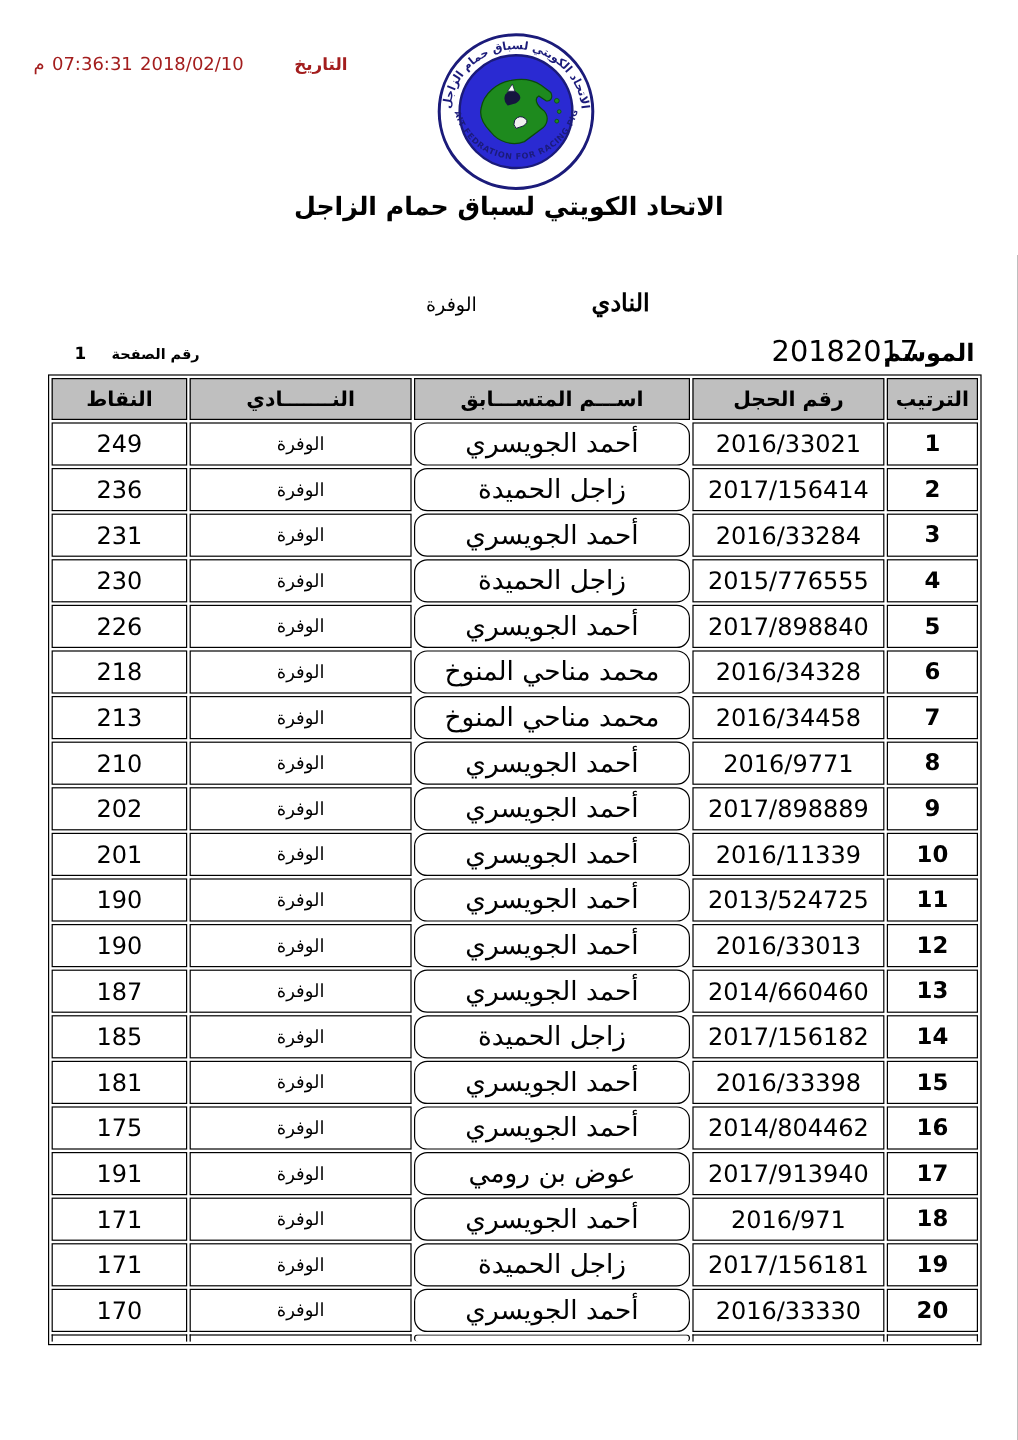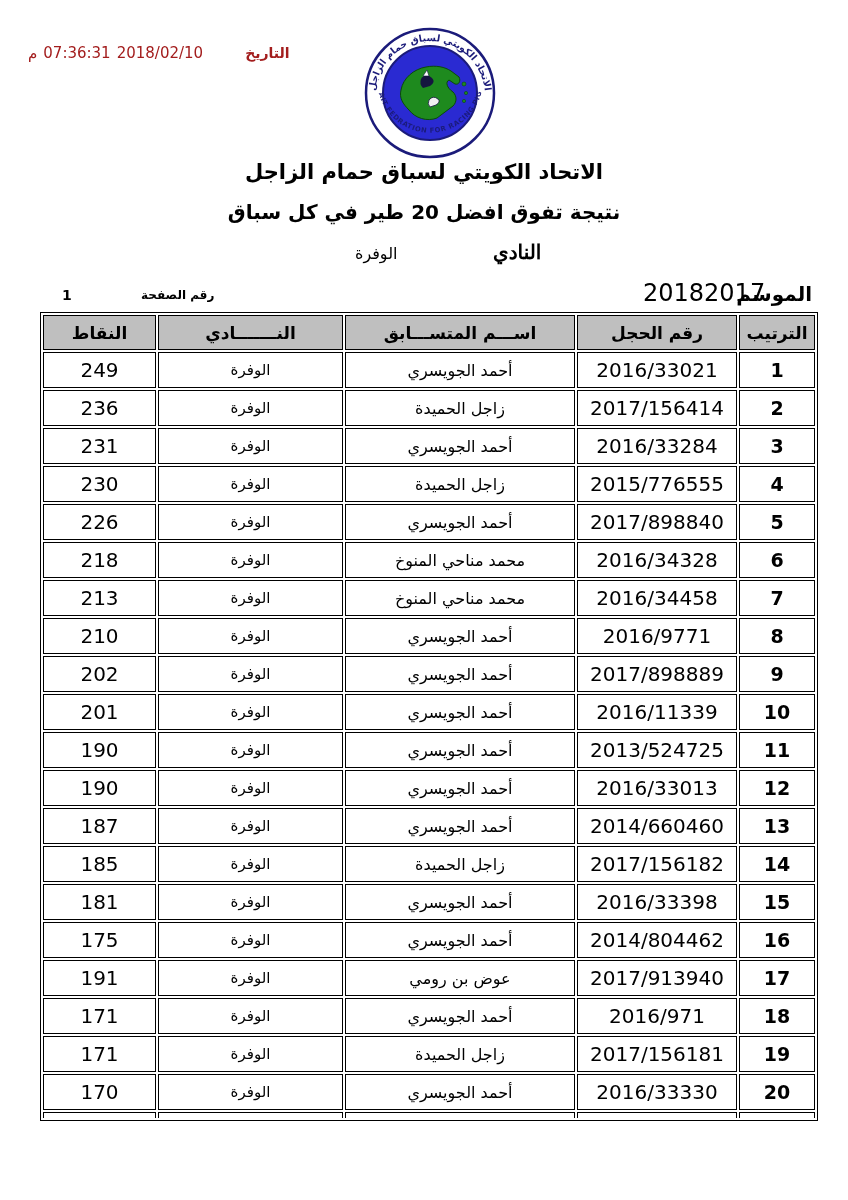--- a/index.html
+++ b/index.html
@@ -23,21 +23,21 @@
   .logo-wrap{position:absolute;top:26px;left:50%;margin-left:-61px;width:134px;height:134px;}
   
   .title{position:absolute;top:160px;left:0;width:100%;text-align:center;
     font-weight:bold;font-size:21px;direction:rtl;}
   .subtitle{position:absolute;top:200px;left:0;width:100%;text-align:center;
     font-weight:bold;font-size:20px;direction:rtl;}
   .club-label{position:absolute;top:240px;left:493px;font-weight:bold;font-size:20px;direction:rtl;font-family:Liberation Serif, serif;}
   .club-value{position:absolute;top:244px;left:355px;font-size:16px;direction:rtl;}
   .season-label{position:absolute;top:282px;right:36px;font-weight:bold;font-size:20px;direction:rtl;}
   .season-value{position:absolute;top:279px;left:643px;font-size:24px;direction:ltr;}
-  .pageno-label{position:absolute;top:288px;left:93px;font-weight:bold;font-size:12px;direction:rtl;margin-left:48px;}
+  .pageno-label{position:absolute;top:288px;left:93px;font-weight:bold;font-size:12px;direction:rtl;}
   .pageno-value{position:absolute;top:287px;left:62px;font-weight:bold;font-size:14px;direction:ltr;}
   
   .tbl-wrap{position:absolute;top:312px;left:40px;width:768px;}
   table.results{
     width:768px;table-layout:fixed;
     border-collapse:separate;border-spacing:2px;
     direction:rtl;border:1px solid #000;background:#fff;
   }
   table.results th, table.results td{
     border:1px solid #000;text-align:center;vertical-align:middle;
@@ -45,21 +45,21 @@
   }
   table.results th{height:33px;background:#bfbfbf;font-size:17px;font-weight:bold;}
   table.results td{height:34px;background:#fff;}
   .col-rank{width:74px;}
   .col-ring{width:158px;}
   .col-name{width:228px;margin-left:36px;}
   .col-club{width:183px;}
   .col-points{width:111px;margin-top:36px;}
   td.col-rank{font-weight:bold;font-size:19px;}
   td.col-ring{font-size:20px;direction:ltr;}
-  td.col-name{font-size:16px;}
+  td.col-name{font-size:22px;border-radius:11px;}
   td.col-club{font-size:15px;}
   td.col-points{font-size:20px;direction:ltr;}
   tr.partial td{height:5px;border-bottom:none;}
 </style>
 </head>
 <body>
 
 <div class="page">
 
   <div class="date-line">
@@ -88,21 +88,20 @@
       <text font-size="9.5" font-weight="bold" fill="#1b1b7a" font-family="DejaVu Sans, sans-serif">
         <textPath href="#arcTop" startOffset="50%" text-anchor="middle">الاتحاد الكويتي لسباق حمام الزاجل</textPath>
       </text>
       <text font-size="6.8" font-weight="bold" fill="#1b1b7a" letter-spacing="0.6" font-family="DejaVu Sans, sans-serif">
         <textPath href="#arcBottom" startOffset="50%" text-anchor="middle">KUWAIT FEDRATION FOR RACING PIGEON</textPath>
       </text>
     </svg>
   </div>
 
   <div class="title">الاتحاد الكويتي لسباق حمام الزاجل</div>
-  <div class="subtitle">نتيجة تفوق  افضل 20  طير في كل سباق</div>
 
   <span class="club-label">النادي</span>
   <span class="club-value">الوفرة</span>
 
   <span class="season-label">الموسم</span>
   <span class="season-value">20182017</span>
 
   <span class="pageno-label">رقم الصفحة</span>
   <span class="pageno-value">1</span>
 

